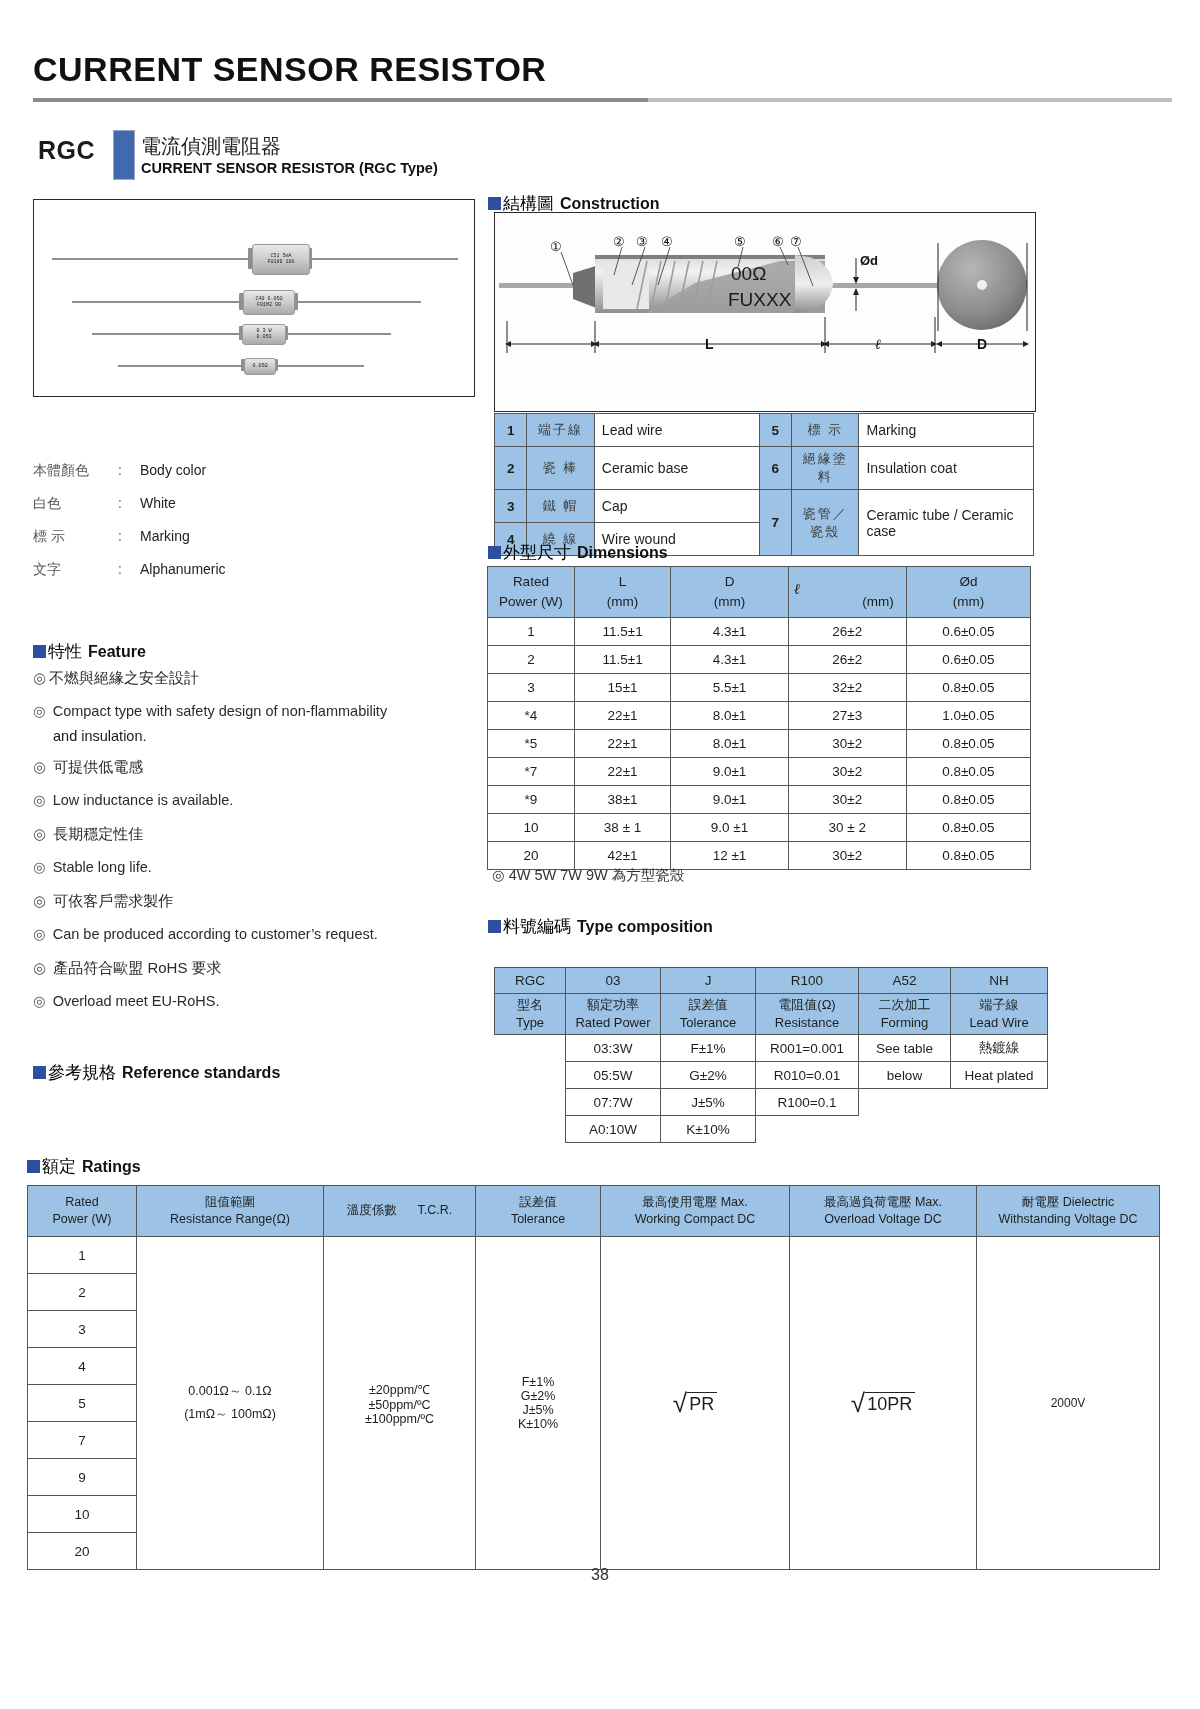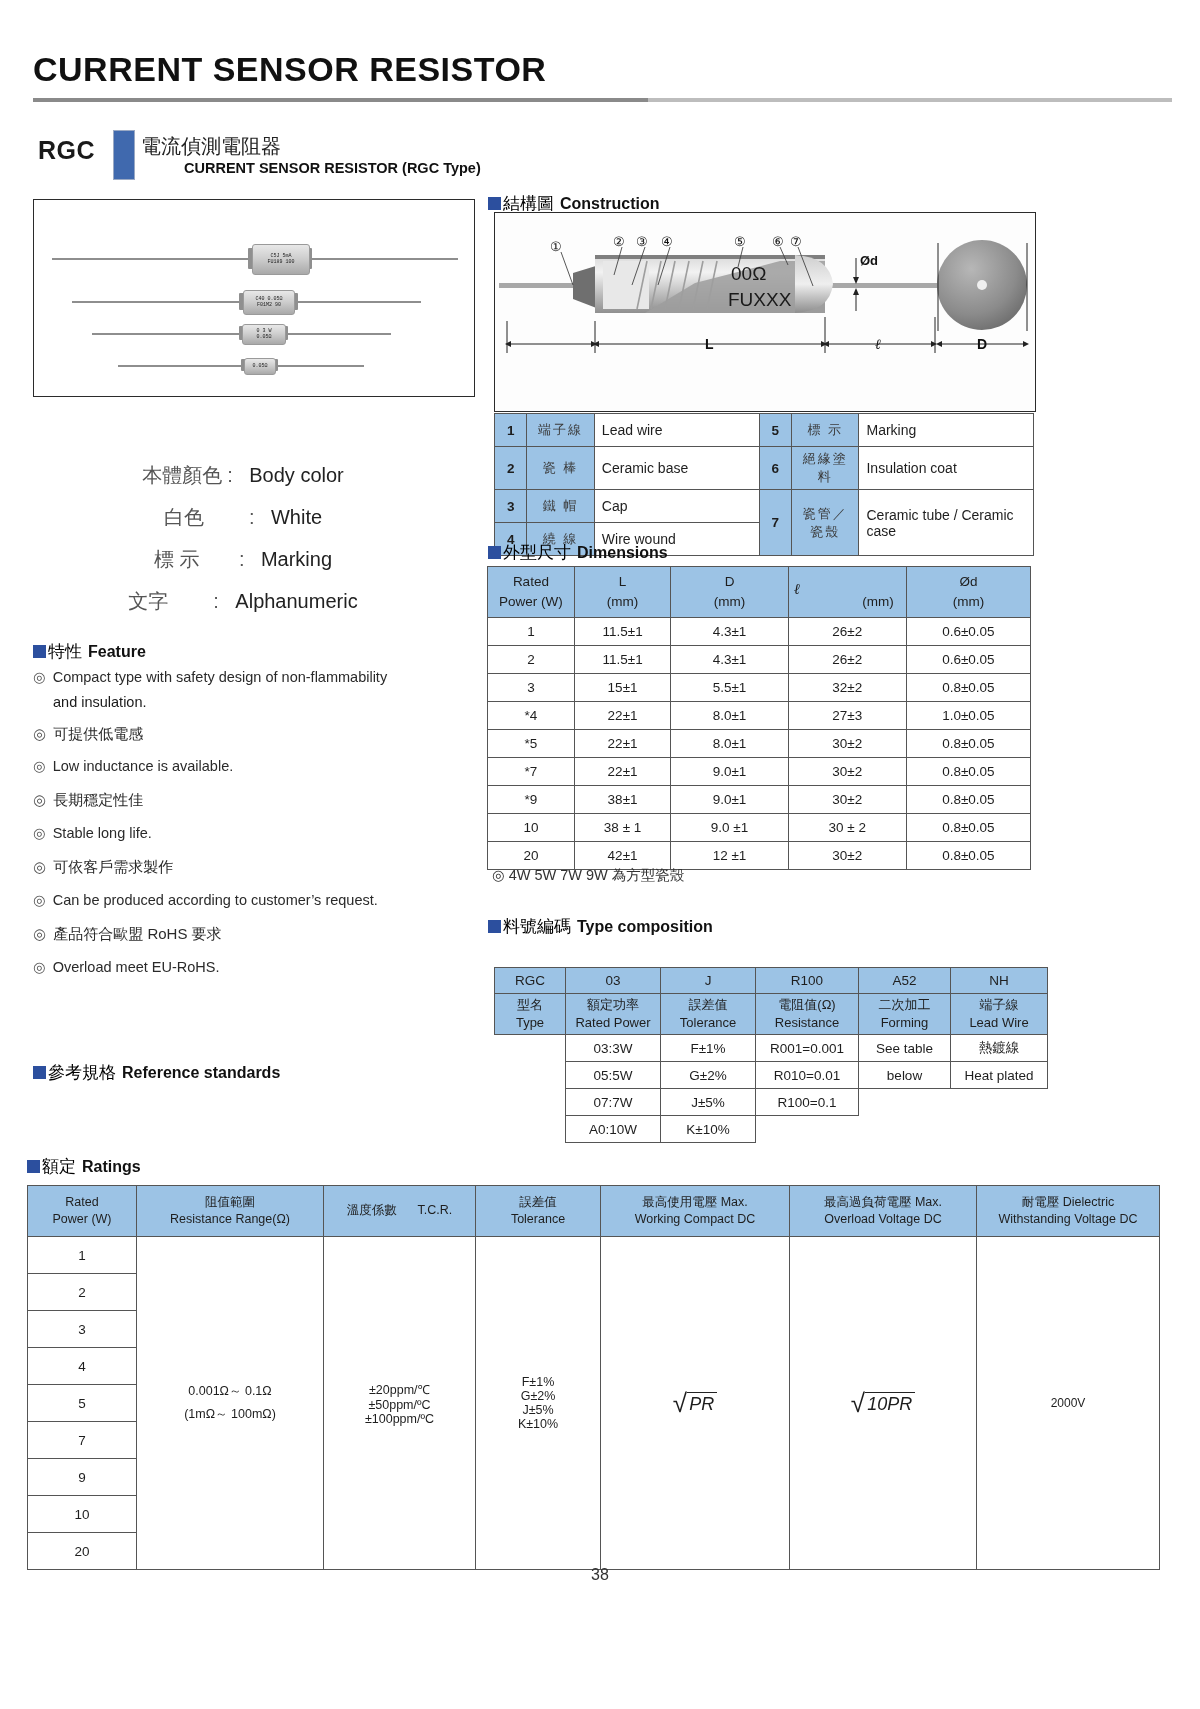--- a/index.html
+++ b/index.html
@@ -24,41 +24,41 @@
   }
   .rgc-code {
     position:absolute; left:38px; top:136px;
     font-size:25px; font-weight:bold; letter-spacing:0.5px;
   }
   .rgc-bar {
     position:absolute; left:113px; top:130px; width:20px; height:48px;
     background:#4069ae; border:1px solid #9aa9c4;
   }
   .rgc-cn { position:absolute; left:141px; top:133px; font-size:20px; color:#222; }
-  .rgc-en { position:absolute; left:141px; top:160px; font-size:14.5px; font-weight:bold; color:#111;margin-left:43px; }
+  .rgc-en { position:absolute; left:141px; top:160px; font-size:14.5px; font-weight:bold; color:#111; }
 
   
   .photo-box {
     position:absolute; left:33px; top:199px; width:440px; height:196px;
     border:1.5px solid #2b2b2b; background:#fff;
   }
   .lead { position:absolute; height:2px; background:#8e8e8e; }
   .body-pill {
     position:absolute; border-radius:3px;
     background:linear-gradient(to bottom,#e8e8e8,#cfcfcf 45%,#a9a9a9);
     border:1px solid #9a9a9a;
     display:flex; align-items:center; justify-content:center;
     font-size:5px; line-height:1.05; color:#222; font-family:"Liberation Mono", monospace;
     text-align:center; overflow:hidden;
   }
   .cap { position:absolute; background:#8f8f8f; border-radius:1px; }
 
   
   .spec-list { position:absolute; left:33px; top:462px; width:420px; }
-  .spec-row { display:flex; align-items:baseline; margin-bottom:15px; font-size:20px; color:#3a3a3a;justify-content:center; }
+  .spec-row { display:flex; align-items:baseline; margin-bottom:15px; font-size:14px; color:#3a3a3a; }
   .spec-cn { width:85px; color:#555; }
   .spec-colon { width:22px; color:#555; }
   .spec-en { color:#222; }
 
   
   .sec-head { position:absolute; display:flex; align-items:center; font-size:16.5px; }
   .sec-sq { width:13px; height:13px; background:#2c4f9e; display:inline-block; margin-right:2px; }
   .sec-cn { color:#000000; font-size:17px; }
   .sec-en { font-weight:bold; color:#111; margin-left:6px; font-size:16px; }
 
@@ -102,21 +102,21 @@
   .type-tbl td { height:22px; font-size:13.5px; padding:2px 3px; }
   .type-tbl td.code { background:#9cc3e5; height:21px; }
   .type-tbl td.hd2 { background:#9cc3e5; height:36px; line-height:1.35; font-size:13px; }
   .type-tbl td.blank { border:none; background:transparent; }
 
   
   .rat-tbl { position:absolute; left:27px; top:1185px; }
   .rat-tbl td { font-size:12.5px; padding:2px 3px; }
   .rat-tbl td.h { background:#9cc3e5; height:46px; line-height:1.4; font-size:12.5px; }
   .rat-tbl td.pw { height:32px; font-size:13.5px; }
-  .sqrt-wrap { display:inline-block; position:relative; font-size:18px;font-style:italic; }
+  .sqrt-wrap { display:inline-block; position:relative; font-size:18px; }
   .sqrt-sym { font-size:26px; vertical-align:-2px; }
   .sqrt-bar { border-top:1.4px solid #222; padding:1px 3px 0 2px; display:inline-block; }
 
   .page-num { position:absolute; left:0; top:1566px; width:1200px; text-align:center; font-size:16px; color:#333; }
 
   
   .constr-box {
     position:absolute; left:494px; top:212px; width:540px; height:198px;
     border:1px solid #2b2b2b; background:#fdfdfd;
   }
@@ -193,20 +193,21 @@
     </div>
   </div>
 
   <div class="sec-head" style="left:33px; top:640px;">
     <span class="sec-sq"></span>
     <span class="sec-cn">特性</span>
     <span class="sec-en">Feature</span>
   </div>
 
   <div class="feature-list">
+    <div class="feat cn"><span class="dia">◎</span><span>不燃與絕緣之安全設計</span></div>
     <div class="feat"><span class="dia">◎</span> <span>Compact type with safety design of non-flammability</span></div>
     <div class="feat-cont">and insulation.</div>
     <div class="feat cn"><span class="dia">◎</span> <span>可提供低電感</span></div>
     <div class="feat"><span class="dia">◎</span> <span>Low inductance is available.</span></div>
     <div class="feat cn"><span class="dia">◎</span> <span>長期穩定性佳</span></div>
     <div class="feat"><span class="dia">◎</span> <span>Stable long life.</span></div>
     <div class="feat cn"><span class="dia">◎</span> <span>可依客戶需求製作</span></div>
     <div class="feat"><span class="dia">◎</span> <span>Can be produced according to customer’s request.</span></div>
     <div class="feat cn"><span class="dia">◎</span> <span>產品符合歐盟 RoHS 要求</span></div>
     <div class="feat"><span class="dia">◎</span> <span>Overload meet  EU-RoHS.</span></div>

